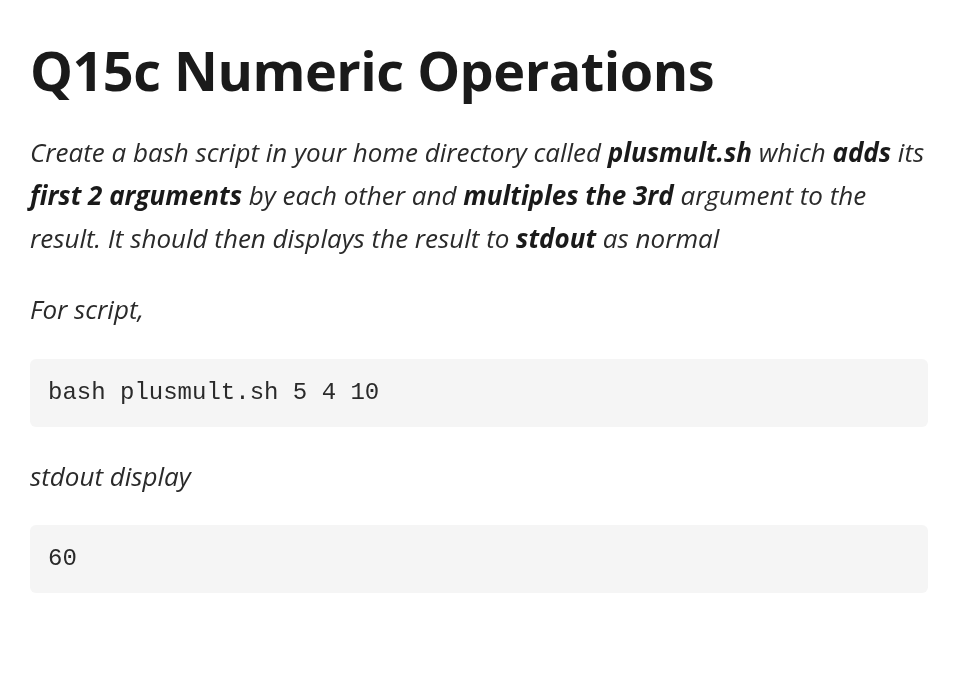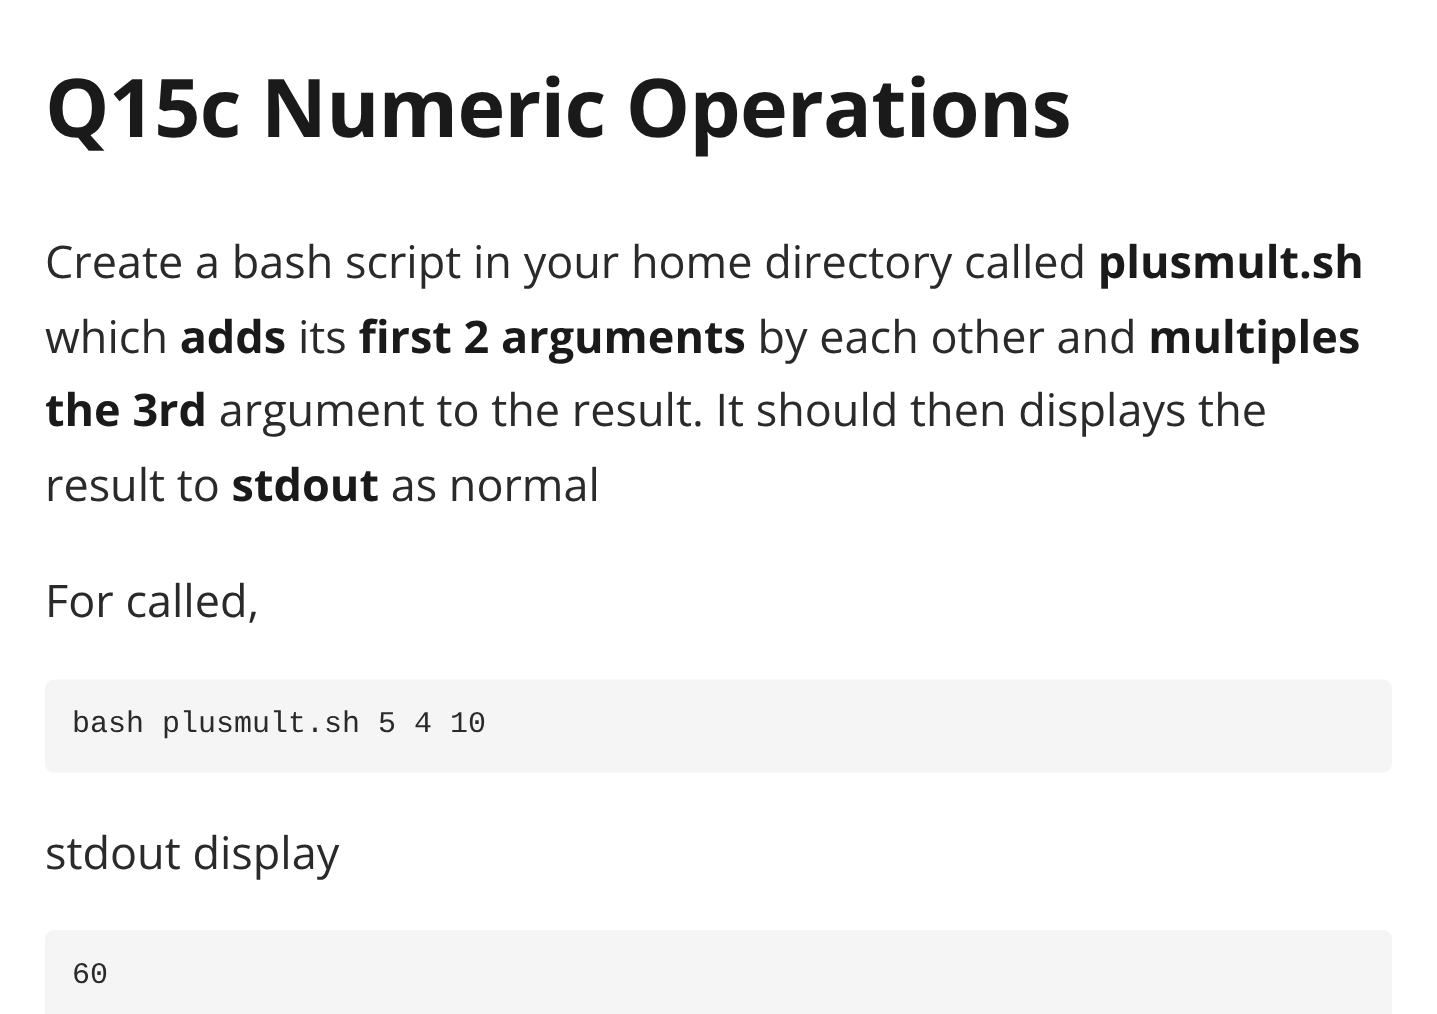--- a/index.html
+++ b/index.html
@@ -10,52 +10,53 @@
     body {
       font-family: "Open Sans", -apple-system, BlinkMacSystemFont, "Segoe UI", Roboto, Helvetica, Arial, sans-serif;
       color: #1a1a1a;
       padding: 30px 30px 30px 30px;
       max-width: 958px;
       line-height: 1.5;
     }
     h1 {
       font-size: 54px;
       font-weight: 700;
-      margin-bottom: 38px;
+      margin-bottom: 20px;
       letter-spacing: -0.5px;
     }
     p {
-      font-size: 30px;
+      font-size: 26px;
       margin-bottom: 28px;
       line-height: 1.65;
       color: #2a2a2a;
+      font-style: italic;
     }
     strong {
       font-weight: 700;
       color: #1a1a1a;
     }
     pre {
       background-color: #f5f5f5;
       padding: 16px 18px;
       border-radius: 6px;
       margin-bottom: 28px;
       font-family: "SFMono-Regular", Consolas, "Liberation Mono", Menlo, Courier, monospace;
-      font-size: 20px;
+      font-size: 24px;
       color: #2a2a2a;
       overflow-x: auto;
     }
   </style>
 </head>
 <body>
 
 <h1>Q15c Numeric Operations</h1>
 
 <p>
   <span>Create a bash script in your home directory called </span><strong>plusmult.sh</strong><span> which </span><strong>adds</strong><span> its </span><strong>first 2 arguments</strong><span> by each other and </span><strong>multiples the 3rd</strong><span> argument to the result. It should then displays the result to </span><strong>stdout</strong><span> as normal</span>
 </p>
 
-<p>For called,</p>
+<p>For script,</p>
 
 <pre>bash plusmult.sh 5 4 10</pre>
 
 <p>stdout display</p>
 
 <pre>60</pre>
 
 </body></html>

